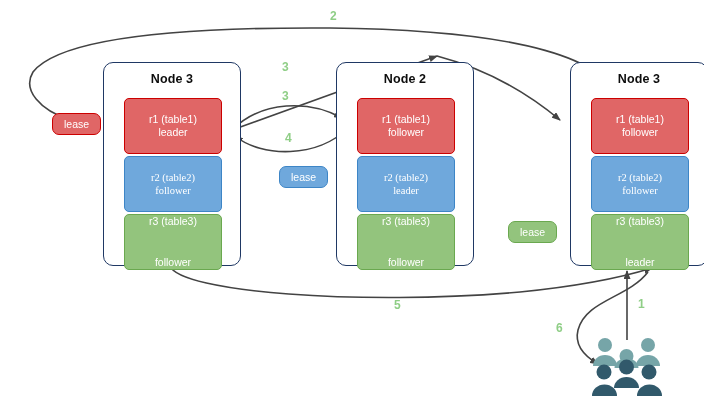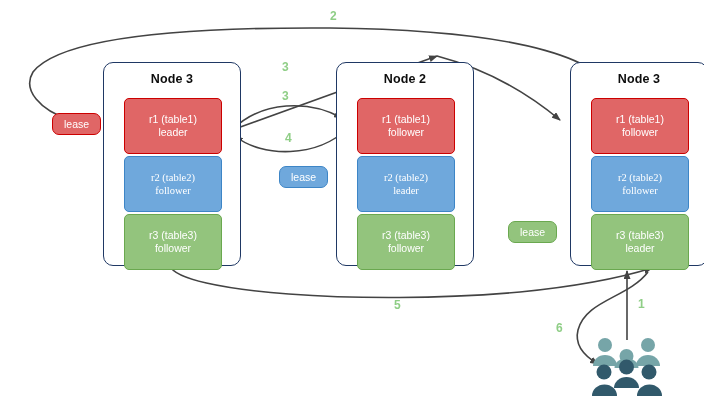--- a/index.html
+++ b/index.html
@@ -51,21 +51,21 @@
     align-items: center;
     justify-content: center;
     color: #ffffff;
     font-size: 10.5px;
     line-height: 13px;
     text-align: center;
   }
   .replica .ln { display: block; }
   .rep-red   { background: #e06666; border: 1.2px solid #cc0000; }
   .rep-blue  { background: #6fa8dc; border: 1.2px solid #3d85c6; font-family: Liberation Serif, serif; }
-  .rep-green { background: #93c47d; border: 1.2px solid #6aa84f; }
+  .rep-green { background: #93c47d; border: 1.2px solid #6aa84f; justify-content: space-between; }
 
   .lease {
     position: absolute;
     height: 22px;
     padding: 0 11px;
     border-radius: 7px;
     box-sizing: border-box;
     display: flex;
     align-items: center;
     justify-content: center;

